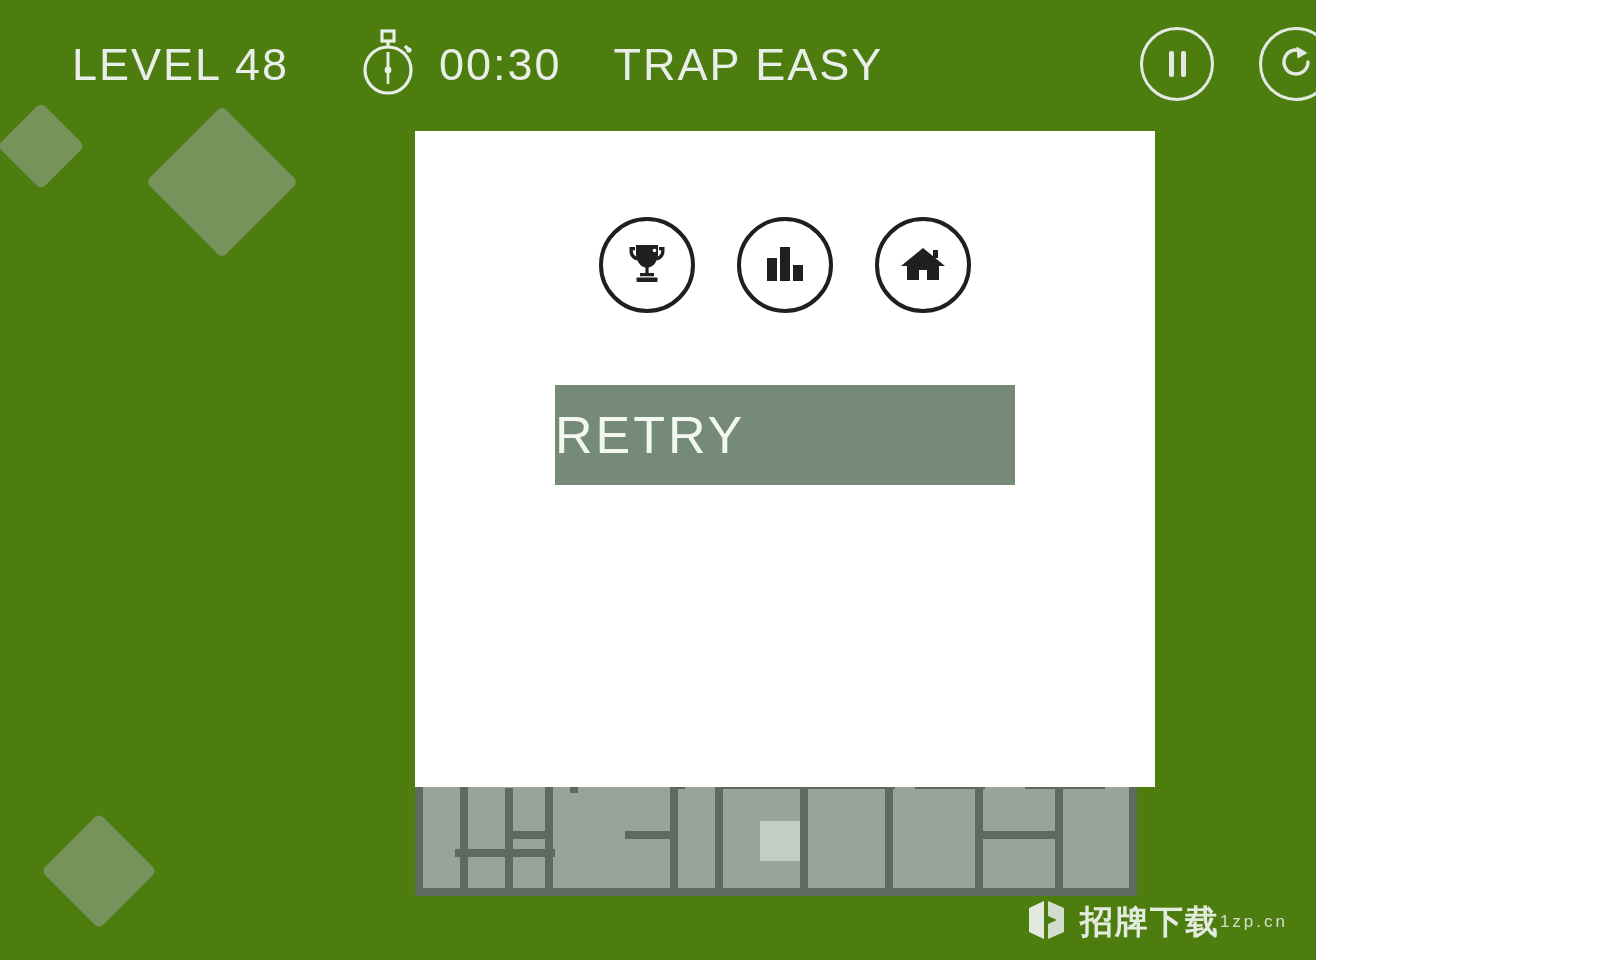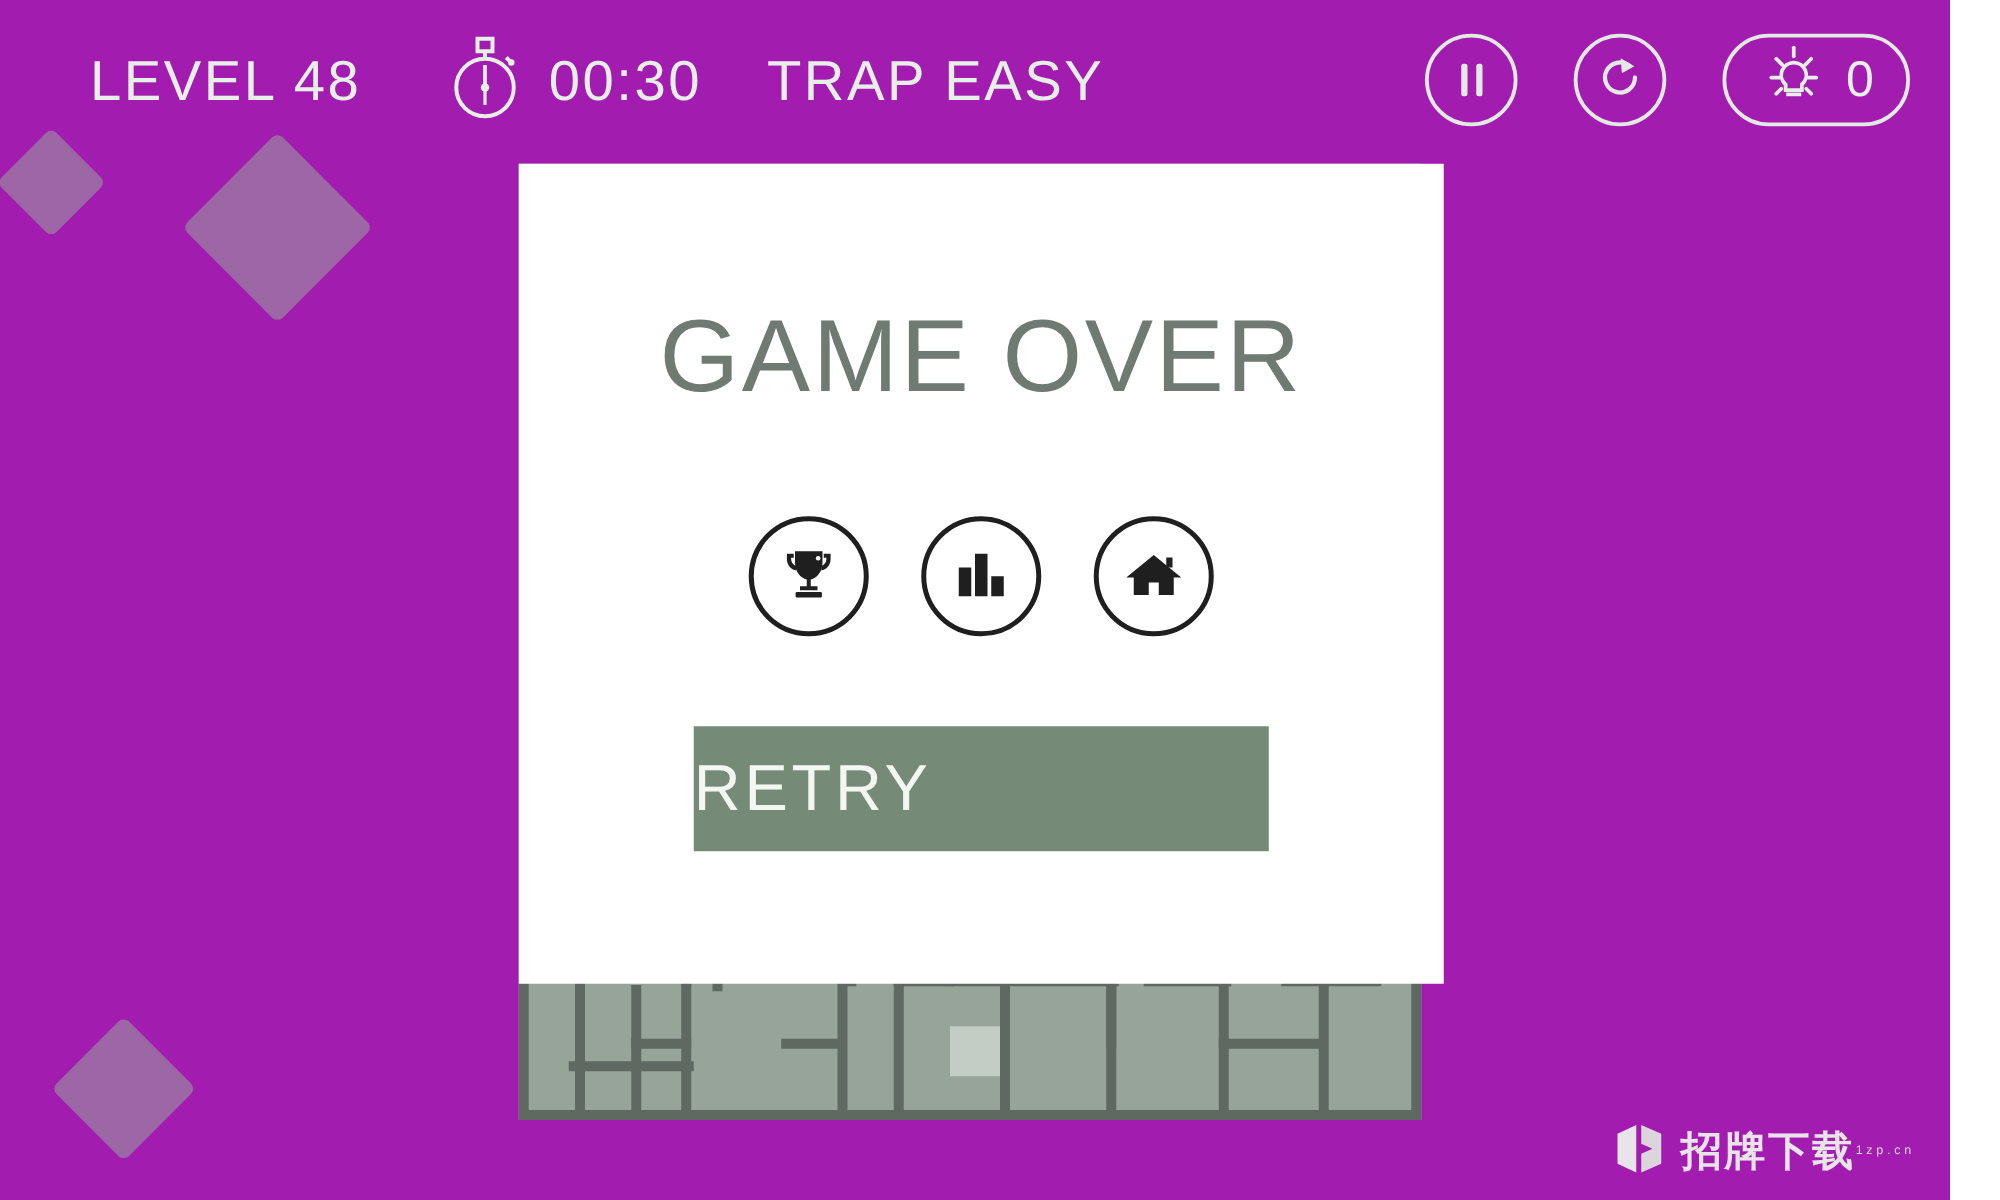--- a/index.html
+++ b/index.html
@@ -7,23 +7,23 @@
 
   html, body {
     width: 1600px;
     height: 960px;
     overflow: hidden;
     font-family: "Liberation Sans", sans-serif;
   }
 
   #screen {
     position: relative;
-    width: 1560px;
+    width: 1316px;
     height: 960px;
-    background: #a21caf;
+    background: #4d7c0f;
     overflow: hidden;
   }
 
   
   .diamond {
     position: absolute;
     background: #98a59b;
     transform: rotate(45deg);
     border-radius: 6px;
     opacity: .55;
@@ -191,21 +191,21 @@
     align-items: center;
   }
   #watermark-title {
     font-size: 33px;
     font-weight: 700;
     color: #f0f4f0;
     letter-spacing: 2px;
     line-height: 1.05;
   }
   #watermark-sub {
-    font-size: 10px;
+    font-size: 17px;
     color: #dfe6df;
     letter-spacing: 3px;
     line-height: 1.2;
   }
 </style>
 </head>
 <body>
 
 <div id="screen">
 
@@ -315,21 +315,20 @@
           </svg>
         </span>
         <span class="hint-count">0</span>
       </div>
 
     </div>
   </div>
 
   <div id="dialog">
 
-    <div id="game-over-title">GAME OVER</div>
 
     <div id="icon-row">
 
       <div class="icon-circle">
         <span>
           <svg width="50" height="50" viewBox="0 0 50 50" fill="#1f1f1f">
             <path d="M14 7 h22 v9 c0 7-4.4 12.6-9.4 13.6 V35 h5.4 v3.2 H18 V35 h5.4 V29.6 C18.4 28.6 14 23 14 16 Z"></path>
             <path d="M13 9 H7.5 v4.2 c0 5 3.6 8.6 7.4 9.2 v-3.6 c-2.2-.8-4-3-4-5.6 V12.2 H13 Z"></path>
             <path d="M37 9 h5.5 v4.2 c0 5-3.6 8.6-7.4 9.2 v-3.6 c2.2-.8 4-3 4-5.6 V12.2 H37 Z"></path>
             <rect x="14.5" y="39.5" width="21" height="4.4" rx="1"></rect>

